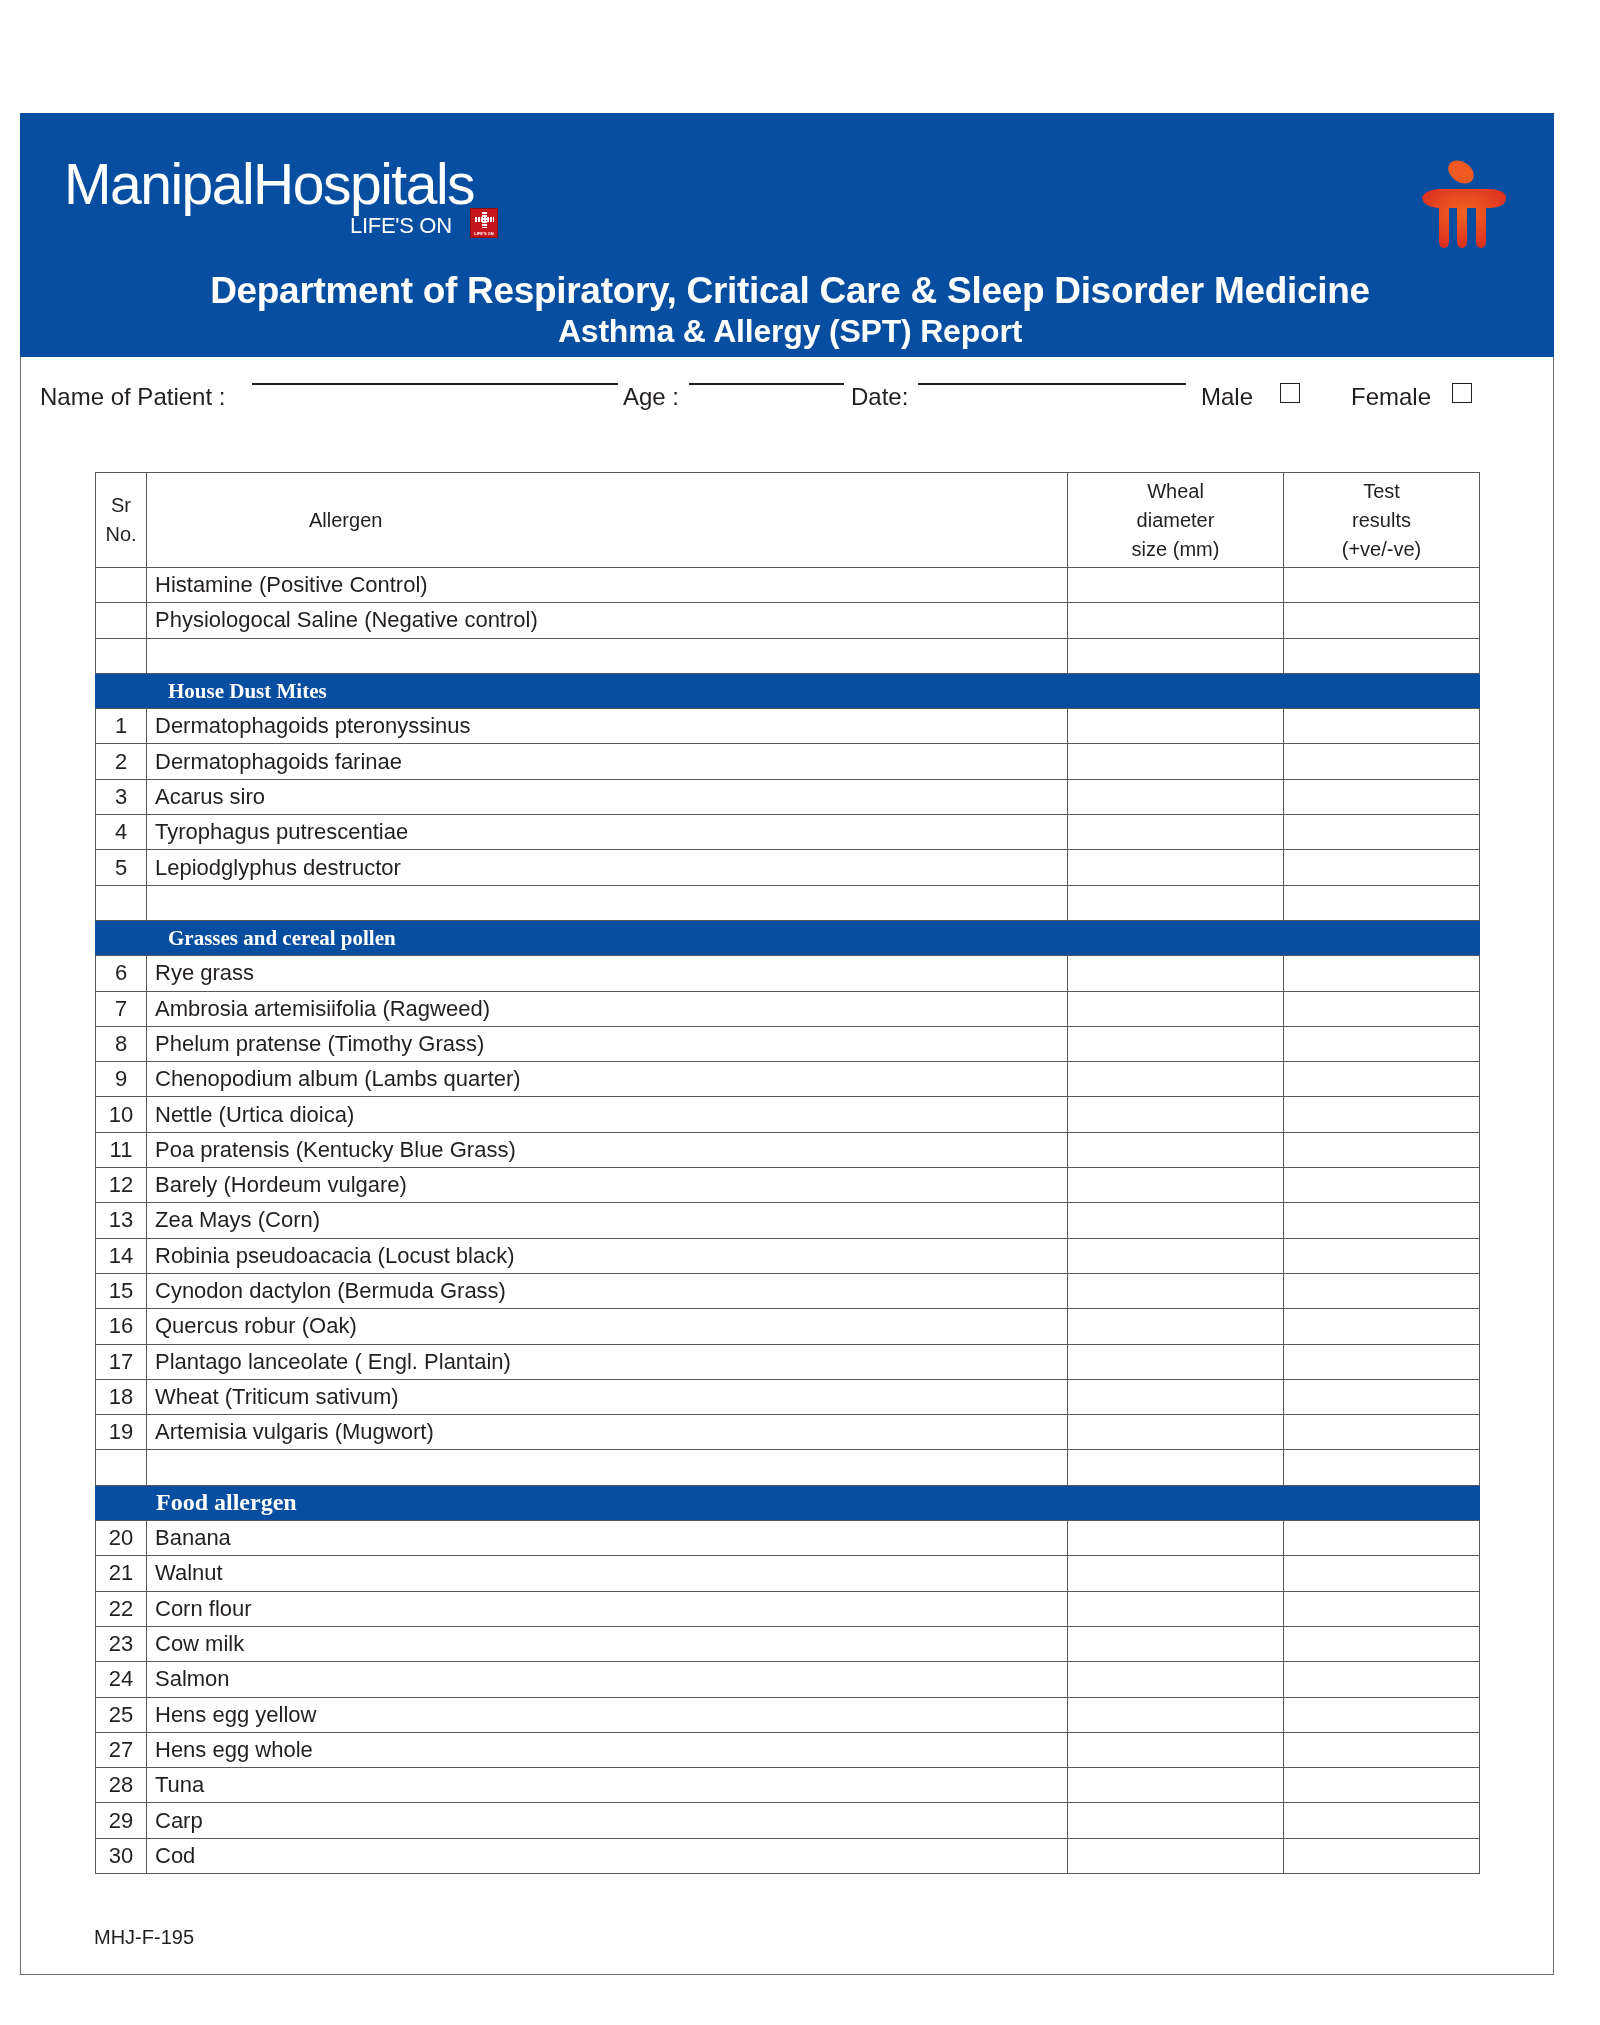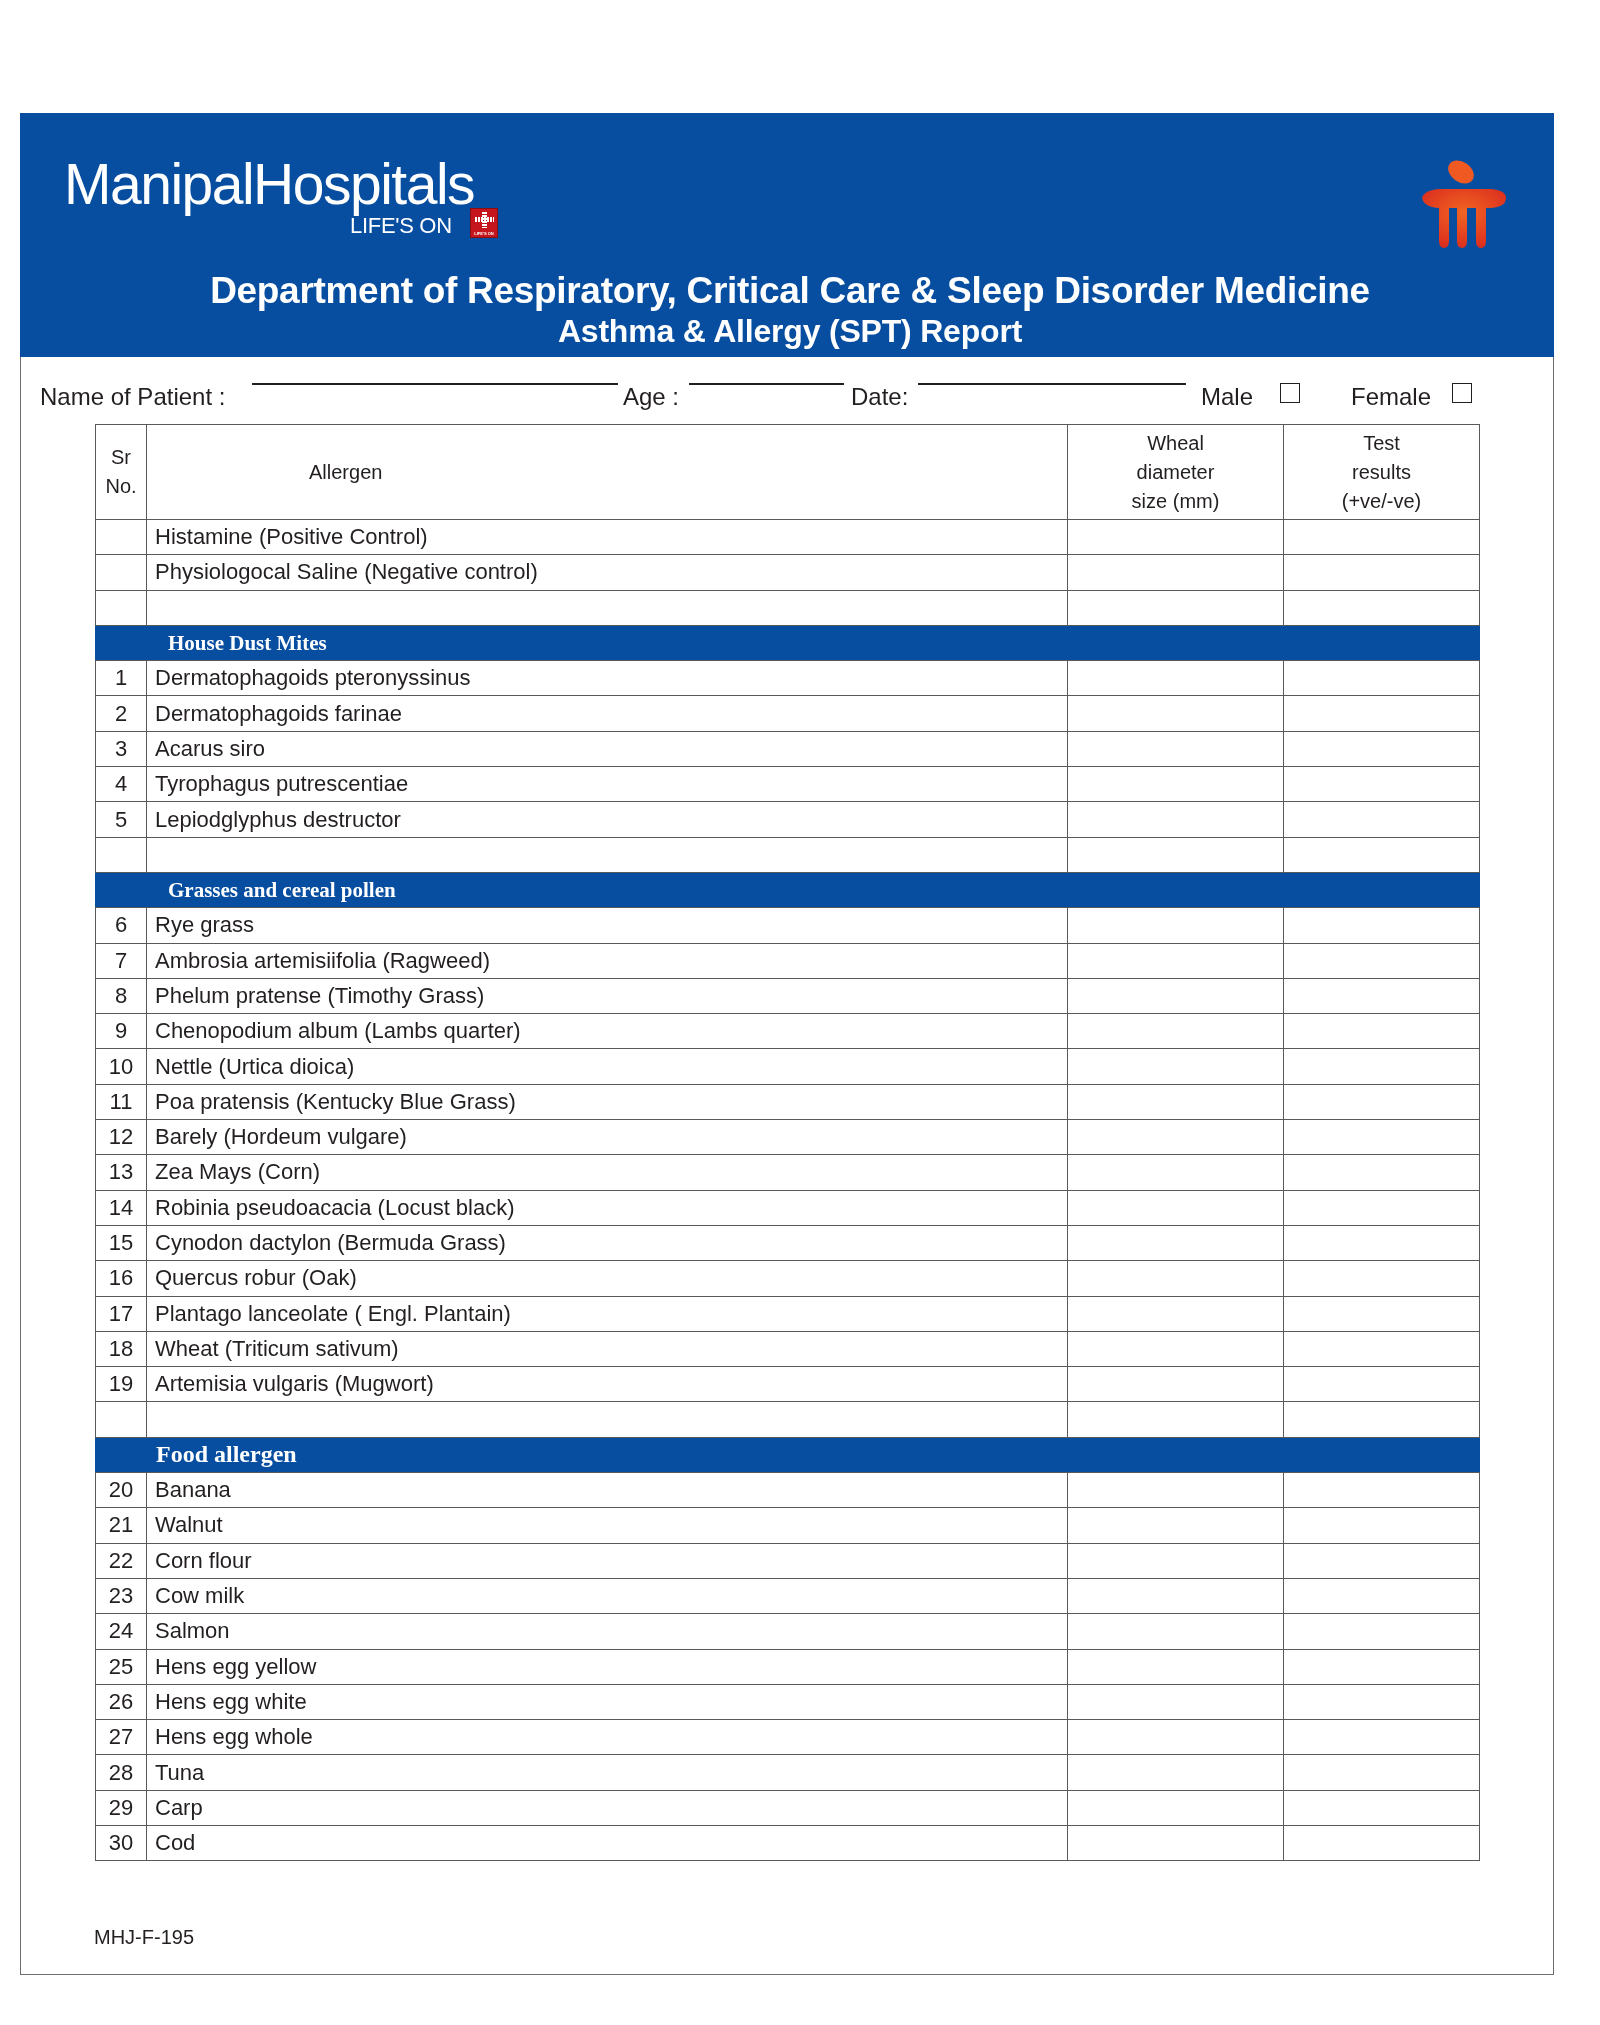--- a/index.html
+++ b/index.html
@@ -12,21 +12,21 @@
   .tag-badge .v { position:absolute; left:11px; top:3px; width:5px; height:16px; background:repeating-linear-gradient(#fff 0 2px, transparent 2px 3px); }
   .tag-badge .h { position:absolute; left:4px; top:8px; width:19px; height:5px; background:repeating-linear-gradient(90deg,#fff 0 2px, transparent 2px 3px); }
   .tag-badge .t { position:absolute; left:1px; bottom:1px; width:24px; font-size:4px; color:#fff; text-align:center; font-weight:bold; }
   .logo-mark { position:absolute; left:1420px; top:155px; width:90px; height:100px; }
   .dept-title { position:absolute; left:0; width:1580px; top:270px; text-align:center; color:#fff; font-size:37px; font-weight:bold; letter-spacing:-0.3px; }
   .report-title { position:absolute; left:0; width:1580px; top:313px; text-align:center; color:#fff; font-size:32px; font-weight:bold; letter-spacing:-0.2px; }
   .patient-line { position:absolute; left:40px; top:383px; font-size:24px; color:#231f20; white-space:nowrap; }
   .patient-line span { position:absolute; top:0; }
   .blank-line { position:absolute; top:26px; height:0; border-bottom:2px solid #231f20; }
   .checkbox { position:absolute; top:6px; width:20px; height:20px; border:1.5px solid #231f20; box-sizing:border-box; }
-  table.spt { position:absolute; left:95px; top:424px; width:1384px; border-collapse:collapse; table-layout:fixed;padding-left:32px; }
+  table.spt { position:absolute; left:95px; top:472px; width:1384px; border-collapse:collapse; table-layout:fixed;padding-left:32px; }
   table.spt td, table.spt th { border:1.5px solid #58595b; padding:0; font-weight:normal; height:35.3px; box-sizing:border-box; font-size:22px; color:#231f20; }
   table.spt th { height:95px; font-size:20px; line-height:29px; text-align:center; vertical-align:middle; }
   table.spt th.allergen-h { text-align:left; padding-left:162px;margin-top:20px; }
   td.sr { text-align:center; }
   td.name { padding-left:8px !important; white-space:nowrap; }
   tr.section td { background:#074ea1; color:#fff; font-weight:bold; font-size:21px; border-left-color:#074ea1; border-right-color:#074ea1; }
   tr.section td.sec-label { padding-left:72px;font-family:Liberation Serif, serif; }
   tr.section.food td.sec-label { padding-left:60px; font-size:24px; }
   .form-code { position:absolute; left:94px; top:1926px; font-size:20px; color:#231f20; }
 </style>
@@ -282,26 +282,20 @@
         <td></td>
         <td></td>
       </tr>
       <tr>
         <td class="sr">25</td>
         <td class="name">Hens egg yellow</td>
         <td></td>
         <td></td>
       </tr>
       <tr>
-        <td class="sr">26</td>
-        <td class="name">Hens egg white</td>
-        <td></td>
-        <td></td>
-      </tr>
-      <tr>
         <td class="sr">27</td>
         <td class="name">Hens egg whole</td>
         <td></td>
         <td></td>
       </tr>
       <tr>
         <td class="sr">28</td>
         <td class="name">Tuna</td>
         <td></td>
         <td></td>

